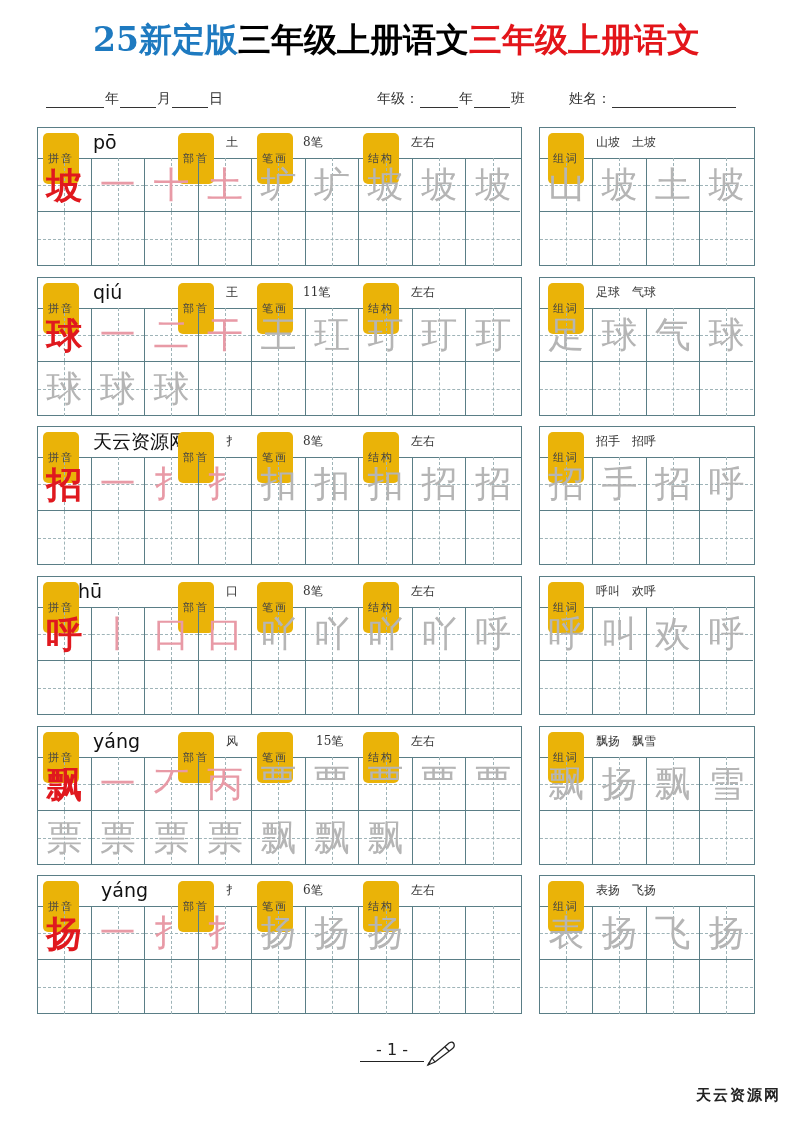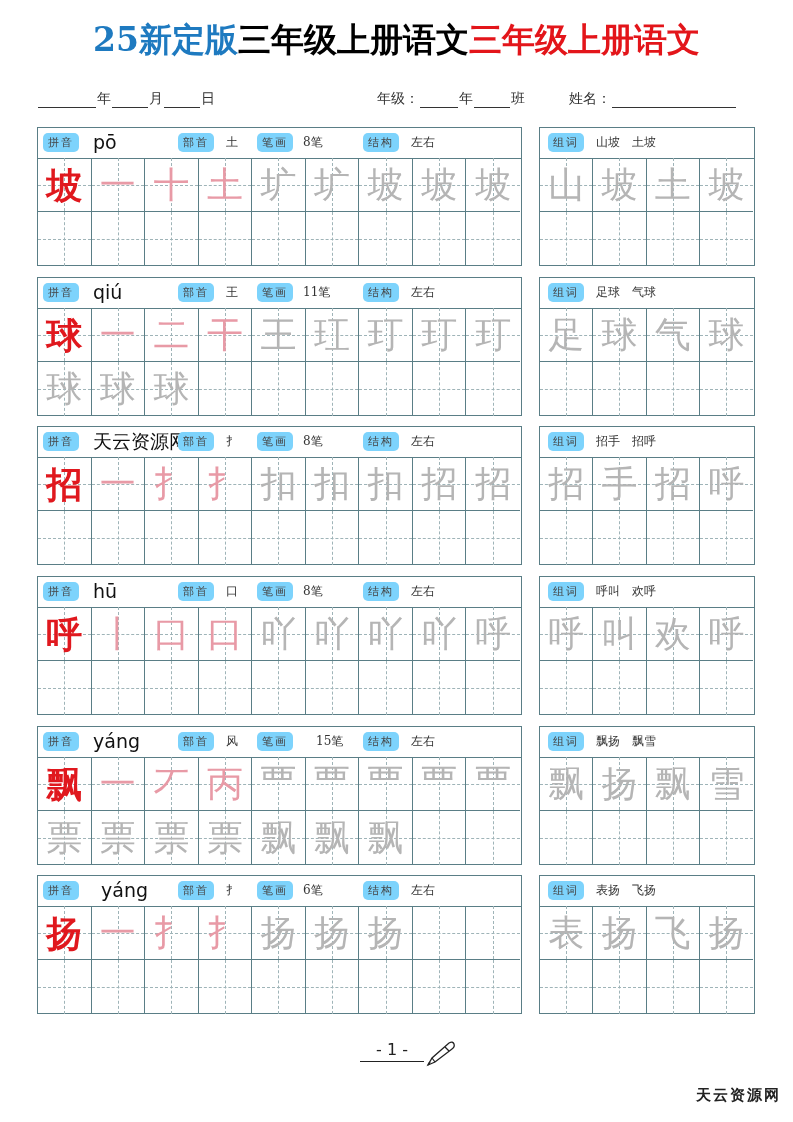--- a/index.html
+++ b/index.html
@@ -15,22 +15,22 @@
   .info-line { position:absolute; top:90px; left:37px; width:716px; height:22px;
                font-size:14px; color:#333; font-family:"DejaVu Serif", serif; }
   .info-line .seg { position:absolute; top:0; white-space:nowrap; }
   .blank { display:inline-block; border-bottom:1px solid #333; height:14px; vertical-align:bottom; margin:0 1px; }
 
   .block { position:absolute; border:1.5px solid #5a7e86; box-sizing:border-box; background:#fff; }
   .block-left { left:37px; width:485px; height:139px; }
   .block-right { left:539px; width:216px; height:139px; }
 
   .hdr { position:absolute; left:0; top:0; right:0; height:30px; border-bottom:1.5px solid #5a7e86; }
-  .tag { position:absolute; top:5px; height:19px; line-height:19px; padding:0 5px;
-         background:#7dd3fc; border-radius:5px; font-size:11px; color:#444;
+  .tag { position:absolute; top:5px; height:19px; line-height:19px; padding:16px 5px;
+         background:#eab308; border-radius:5px; font-size:11px; color:#444;
          letter-spacing:2px; font-family:"DejaVu Serif", serif; }
   .val { position:absolute; top:5px; height:19px; line-height:19px; font-size:12px; color:#333;
          font-family:"DejaVu Serif", serif; white-space:nowrap; }
   .pinyin { position:absolute; top:2px; font-size:19px; line-height:24px; color:#111;
             font-family:"DejaVu Sans", sans-serif; }
 
   .grid { position:absolute; left:0; top:30px; right:0; bottom:0; }
   .cell { position:absolute; box-sizing:border-box; border-right:1.5px solid #5a7e86;
           border-bottom:1.5px solid #5a7e86; }
   .cell.last-col { border-right:none; }
@@ -53,21 +53,21 @@
                letter-spacing:2px; color:#222; font-family:Liberation Mono, monospace; }
 </style>
 </head>
 <body>
 
 <div class="title">
   <span class="t-blue">25新定版</span><span class="t-black">三年级上册语文</span><span class="t-red">三年级上册语文</span>
 </div>
 
 <div class="info-line">
-  <div class="seg" style="left:0;">
+  <div class="seg" style="left:8px;">
     <span class="blank" style="width:58px;"></span><span>年</span><span class="blank" style="width:36px;"></span><span>月</span><span class="blank" style="width:36px;"></span><span>日</span>
   </div>
   <div class="seg" style="left:340px;">
     <span>年级：</span><span class="blank" style="width:38px;"></span><span>年</span><span class="blank" style="width:36px;"></span><span>班</span>
   </div>
   <div class="seg" style="left:532px;">
     <span>姓名：</span><span class="blank" style="width:124px;"></span>
   </div>
 </div>
 
@@ -296,21 +296,21 @@
         </div>
         <div class="cell last-row" style="left: 0px; top: 54px; width: 53.25px; height: 54px;"></div>
         <div class="cell last-row" style="left: 53.25px; top: 54px; width: 53.25px; height: 54px;"></div>
         <div class="cell last-row" style="left: 106.5px; top: 54px; width: 53.25px; height: 54px;"></div>
         <div class="cell last-col last-row" style="left: 159.75px; top: 54px; width: 53.25px; height: 54px;"></div>
       </div>
     </div>
     <div class="block block-left" style="top: 576px;">
       <div class="hdr">
         <span class="tag" style="left: 5px;">拼音</span>
-        <span class="pinyin" style="left: 55px;">hū</span>
+        <span class="pinyin" style="left: 40px;">hū</span>
         <span class="tag" style="left: 140px;">部首</span>
         <span class="val" style="left: 188px;">口</span>
         <span class="tag" style="left: 219px;">笔画</span>
         <span class="val" style="left: 265px;">8笔</span>
         <span class="tag" style="left: 325px;">结构</span>
         <span class="val" style="left: 373px;">左右</span>
       </div>
       <div class="grid">
         <div class="cell" style="left: 0px; top: 0px; width: 53.5556px; height: 54px;">
           <span class="glyph main">呼</span>

